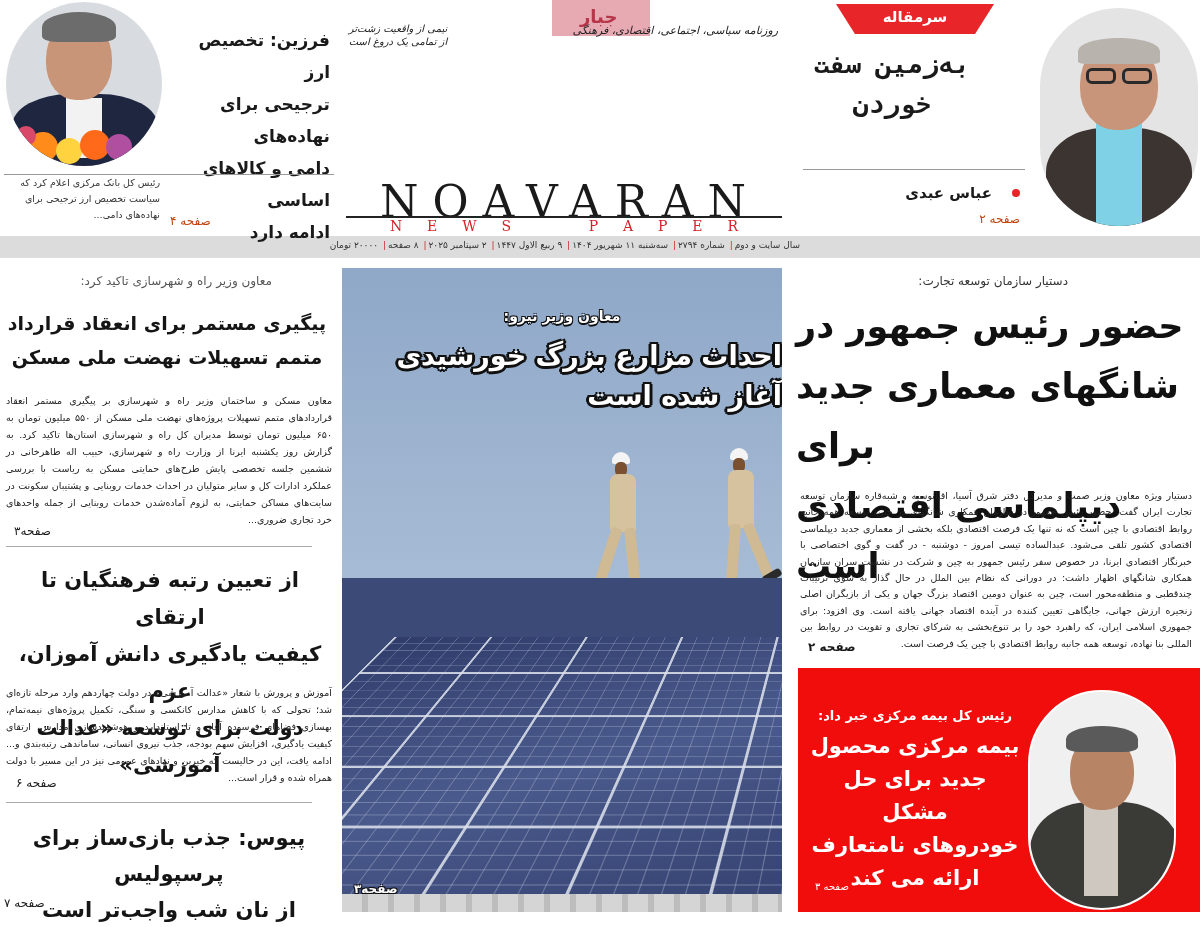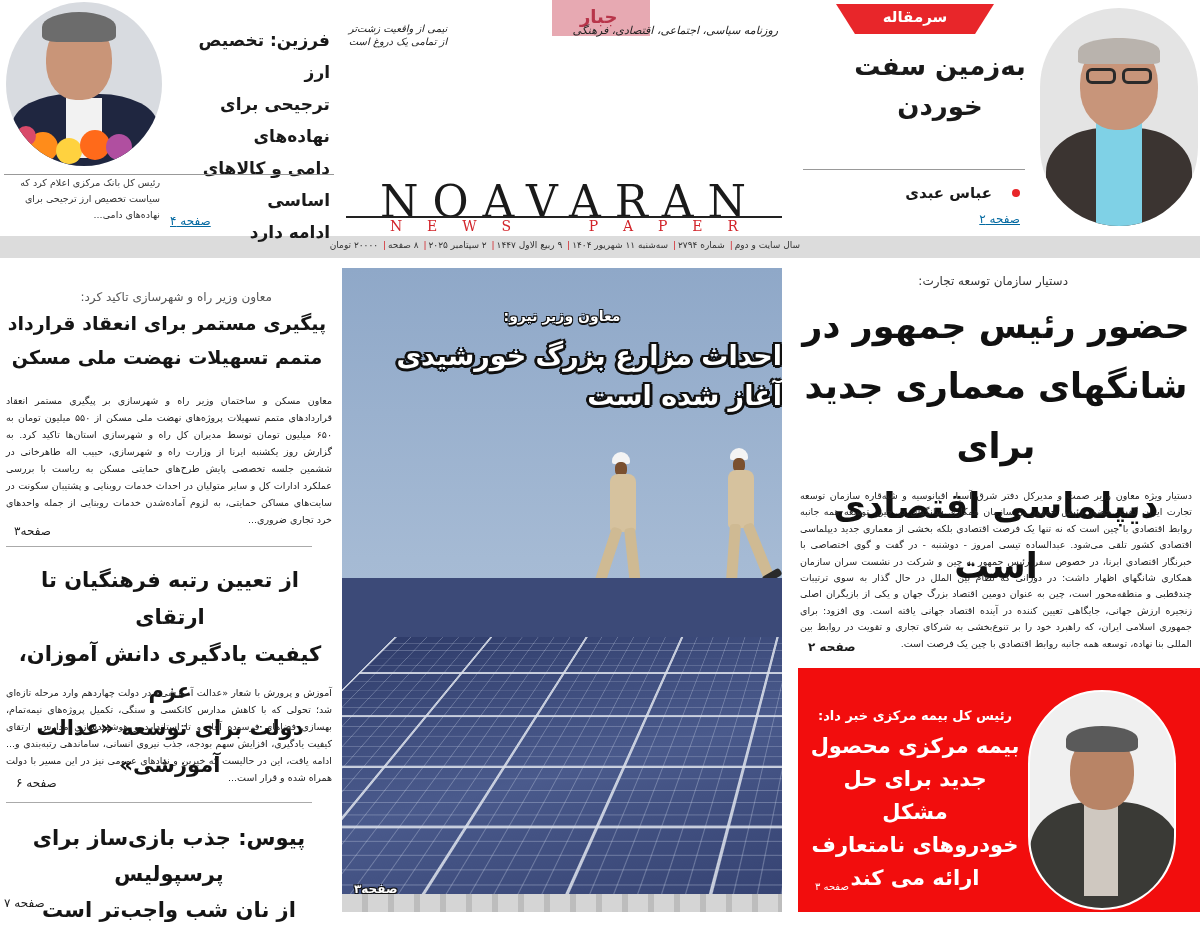--- a/index.html
+++ b/index.html
@@ -23,57 +23,57 @@
   .logo-sub { position: absolute; left: 50px; top: 218px; width: 350px; direction: ltr; font-family: "DejaVu Serif", serif; font-size: 14px; color: #d2242a; display: flex; justify-content: space-between; letter-spacing: 2px; }
 
   
   .datebar { position: absolute; left: 0; top: 236px; width: 1200px; height: 22px; background: #dcdcdc; }
   .datebar-text { position: absolute; left: 340px; top: 4px; width: 460px; text-align: center; font-size: 9px; color: #333; white-space: nowrap; }
   .datebar-text .sep { color: #d2242a; padding: 0 2px; }
 
   
   .editorial-tab { position: absolute; left: 836px; top: 4px; width: 158px; height: 30px; background: #e8262a; clip-path: polygon(0 0, 100% 0, 88% 100%, 12% 100%); }
   .editorial-tab-label { position: absolute; left: 836px; top: 8px; width: 158px; text-align: center; color: #fff; font-size: 15px; font-weight: bold; }
-  .editorial-title { position: absolute; left: 840px; top: 46px; width: 200px; text-align: center; font-size: 26px; font-weight: bold; line-height: 40px; color: #1a1a1a; }
+  .editorial-title { position: absolute; left: 792px; top: 46px; width: 200px; text-align: center; font-size: 26px; font-weight: bold; line-height: 40px; color: #1a1a1a; font-family: Liberation Mono, monospace; }
   .editorial-rule { position: absolute; left: 803px; top: 169px; width: 222px; height: 1px; background: #999; }
   .editorial-author { position: absolute; right: 180px; top: 184px; font-size: 15px; font-weight: bold; display: flex; align-items: center; gap: 18px; }
   .red-dot { display: inline-block; width: 8px; height: 8px; background: #e8262a; border-radius: 50%; margin-left: 2px; } 
-  .page-ref { font-size: 12px; color: #0369a1; text-decoration: underline; }
+  .page-ref { font-size: 12px; color: #c2410c; }
 
   
   .oval { position: absolute; overflow: hidden; background: #dfdfdf; }
   .oval-abdi { left: 1040px; top: 8px; width: 158px; height: 218px; border-radius: 80px; background: #e4e4e4; }
   .oval-farzin { left: 6px; top: 2px; width: 156px; height: 164px; border-radius: 50%; background: #d8dbe0; }
   .oval-bimeh { left: 1028px; top: 690px; width: 148px; height: 220px; border-radius: 74px; background: #f0f0f0; border: 2px solid #fff; }
   .p-head { position: absolute; border-radius: 50% 50% 45% 45%; background: #c8957a; }
   .p-hair { position: absolute; border-radius: 50% 50% 20% 20%; }
   .p-body { position: absolute; border-radius: 40% 40% 0 0; }
   .p-shirt { position: absolute; }
   .p-glasses { position: absolute; border: 3px solid #2a2a2a; border-radius: 6px; }
 
   
   .farzin-title { position: absolute; left: 170px; top: 24px; width: 160px; font-size: 17px; font-weight: bold; line-height: 32px; color: #1a1a1a; text-align: right; }
   .farzin-rule { position: absolute; left: 4px; top: 174px; width: 330px; height: 1px; background: #999; }
   .farzin-body { position: absolute; left: 10px; top: 175px; width: 150px; font-size: 9.5px; line-height: 16px; text-align: right; color: #333; }
   .farzin-page { position: absolute; left: 170px; top: 214px; font-size: 12px; }
 
   
   .lead-kicker { position: absolute; left: 800px; top: 274px; width: 268px; text-align: right; font-size: 12px; color: #333; }
-  .lead-title { position: absolute; left: 796px; top: 296px; width: 400px; text-align: center; font-size: 35px; font-weight: bold; line-height: 60px; color: #111; letter-spacing: -1px; }
+  .lead-title { position: absolute; left: 796px; top: 296px; width: 400px; text-align: left; font-size: 35px; font-weight: bold; line-height: 60px; color: #111; letter-spacing: -1px; }
   .lead-body { position: absolute; left: 800px; top: 488px; width: 392px; font-size: 9.5px; line-height: 16.4px; text-align: justify; color: #222; }
   .lead-page { position: absolute; left: 808px; top: 640px; font-size: 12px; font-weight: bold; }
 
   
   .redbox { position: absolute; left: 798px; top: 668px; width: 402px; height: 244px; background: #f20d0d; }
   .redbox-kicker { position: absolute; left: 808px; top: 708px; width: 214px; text-align: center; color: #fff; font-size: 13px; font-weight: bold; }
   .redbox-title { position: absolute; left: 808px; top: 730px; width: 214px; text-align: center; color: #fff; font-size: 21px; font-weight: bold; line-height: 33px; }
   .redbox-page { position: absolute; left: 815px; top: 881px; color: #fff; font-size: 10px; }
 
   
-  .story-kicker { position: absolute; left: 10px; top: 274px; width: 262px; text-align: right; font-size: 12px; color: #555; margin-top: 16px; }
+  .story-kicker { position: absolute; left: 10px; top: 274px; width: 262px; text-align: right; font-size: 12px; color: #555; }
   .story-title { position: absolute; text-align: center; font-weight: bold; color: #151515; }
   .s1-title { left: 4px; top: 306px; width: 326px; font-size: 19px; line-height: 34px; }
   .story-body { position: absolute; font-size: 9.5px; line-height: 17px; text-align: justify; color: #222; }
   .s1-body { left: 6px; top: 392px; width: 326px; }
   .s1-page { position: absolute; left: 14px; top: 524px; font-size: 12px; }
   .s-rule { position: absolute; left: 6px; width: 306px; height: 1px; background: #aaa; }
   .s2-title { left: 10px; top: 562px; width: 320px; font-size: 21px; line-height: 37px; }
   .s2-body { left: 6px; top: 684px; width: 326px; }
   .s2-page { position: absolute; left: 16px; top: 776px; font-size: 12px; }
   .s3-title { left: 6px; top: 820px; width: 326px; font-size: 21px; line-height: 36px; }

